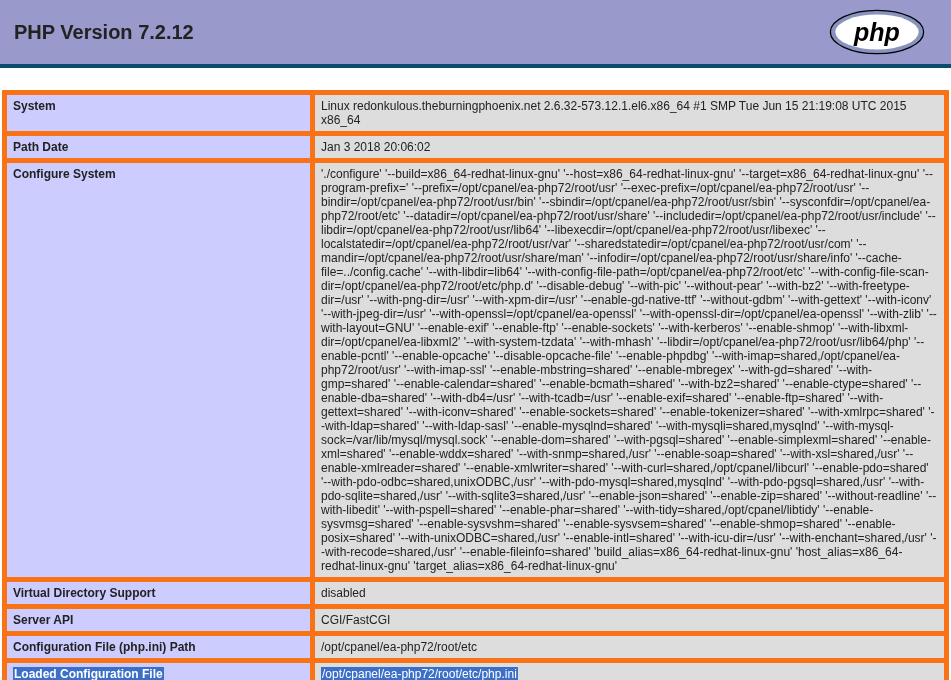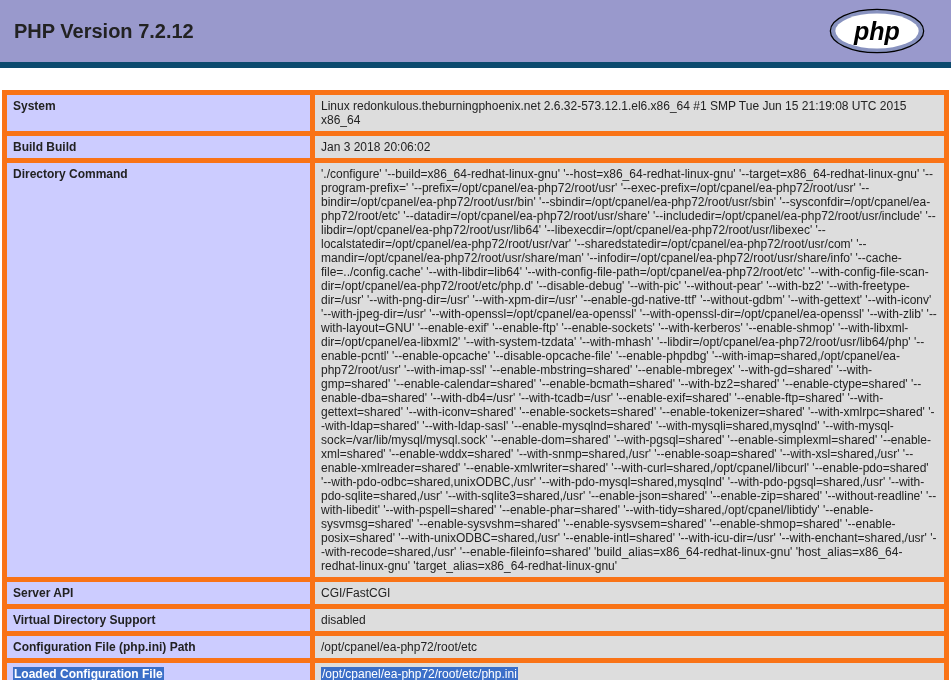--- a/index.html
+++ b/index.html
@@ -6,21 +6,21 @@
   body {
     margin: 0;
     padding: 0;
     font-family: Arial, Helvetica, sans-serif;
     font-size: 12px;
     background: #fff;
     color: #222;
   }
   .header {
     background: #9999cc;
-    border-bottom: 6px solid #0c4a6e;
+    border-bottom: 4px solid #0c4a6e;
     padding: 8px 14px;
     display: flex;
     align-items: center;
     justify-content: space-between;
     height: 68px;
   }
   .header h1 {
     margin: 0;
     font-size: 20px;
     font-weight: bold;
@@ -80,34 +80,34 @@
 
 <div class="spaceblock"></div>
 
 <table class="info">
   <tbody id="rows-body">
   <tr>
         <td class="e">System</td>
         <td class="v">Linux redonkulous.theburningphoenix.net 2.6.32-573.12.1.el6.x86_64 #1 SMP Tue Jun 15 21:19:08 UTC 2015 x86_64</td>
       </tr>
       <tr>
-        <td class="e">Build Build</td>
+        <td class="e">Path Date</td>
         <td class="v">Jan 3 2018 20:06:02</td>
       </tr>
       <tr>
-        <td class="e">Directory Command</td>
+        <td class="e">Configure System</td>
         <td class="v">'./configure' '--build=x86_64-redhat-linux-gnu' '--host=x86_64-redhat-linux-gnu' '--target=x86_64-redhat-linux-gnu' '--program-prefix=' '--prefix=/opt/cpanel/ea-php72/root/usr' '--exec-prefix=/opt/cpanel/ea-php72/root/usr' '--bindir=/opt/cpanel/ea-php72/root/usr/bin' '--sbindir=/opt/cpanel/ea-php72/root/usr/sbin' '--sysconfdir=/opt/cpanel/ea-php72/root/etc' '--datadir=/opt/cpanel/ea-php72/root/usr/share' '--includedir=/opt/cpanel/ea-php72/root/usr/include' '--libdir=/opt/cpanel/ea-php72/root/usr/lib64' '--libexecdir=/opt/cpanel/ea-php72/root/usr/libexec' '--localstatedir=/opt/cpanel/ea-php72/root/usr/var' '--sharedstatedir=/opt/cpanel/ea-php72/root/usr/com' '--mandir=/opt/cpanel/ea-php72/root/usr/share/man' '--infodir=/opt/cpanel/ea-php72/root/usr/share/info' '--cache-file=../config.cache' '--with-libdir=lib64' '--with-config-file-path=/opt/cpanel/ea-php72/root/etc' '--with-config-file-scan-dir=/opt/cpanel/ea-php72/root/etc/php.d' '--disable-debug' '--with-pic' '--without-pear' '--with-bz2' '--with-freetype-dir=/usr' '--with-png-dir=/usr' '--with-xpm-dir=/usr' '--enable-gd-native-ttf' '--without-gdbm' '--with-gettext' '--with-iconv' '--with-jpeg-dir=/usr' '--with-openssl=/opt/cpanel/ea-openssl' '--with-openssl-dir=/opt/cpanel/ea-openssl' '--with-zlib' '--with-layout=GNU' '--enable-exif' '--enable-ftp' '--enable-sockets' '--with-kerberos' '--enable-shmop' '--with-libxml-dir=/opt/cpanel/ea-libxml2' '--with-system-tzdata' '--with-mhash' '--libdir=/opt/cpanel/ea-php72/root/usr/lib64/php' '--enable-pcntl' '--enable-opcache' '--disable-opcache-file' '--enable-phpdbg' '--with-imap=shared,/opt/cpanel/ea-php72/root/usr' '--with-imap-ssl' '--enable-mbstring=shared' '--enable-mbregex' '--with-gd=shared' '--with-gmp=shared' '--enable-calendar=shared' '--enable-bcmath=shared' '--with-bz2=shared' '--enable-ctype=shared' '--enable-dba=shared' '--with-db4=/usr' '--with-tcadb=/usr' '--enable-exif=shared' '--enable-ftp=shared' '--with-gettext=shared' '--with-iconv=shared' '--enable-sockets=shared' '--enable-tokenizer=shared' '--with-xmlrpc=shared' '--with-ldap=shared' '--with-ldap-sasl' '--enable-mysqlnd=shared' '--with-mysqli=shared,mysqlnd' '--with-mysql-sock=/var/lib/mysql/mysql.sock' '--enable-dom=shared' '--with-pgsql=shared' '--enable-simplexml=shared' '--enable-xml=shared' '--enable-wddx=shared' '--with-snmp=shared,/usr' '--enable-soap=shared' '--with-xsl=shared,/usr' '--enable-xmlreader=shared' '--enable-xmlwriter=shared' '--with-curl=shared,/opt/cpanel/libcurl' '--enable-pdo=shared' '--with-pdo-odbc=shared,unixODBC,/usr' '--with-pdo-mysql=shared,mysqlnd' '--with-pdo-pgsql=shared,/usr' '--with-pdo-sqlite=shared,/usr' '--with-sqlite3=shared,/usr' '--enable-json=shared' '--enable-zip=shared' '--without-readline' '--with-libedit' '--with-pspell=shared' '--enable-phar=shared' '--with-tidy=shared,/opt/cpanel/libtidy' '--enable-sysvmsg=shared' '--enable-sysvshm=shared' '--enable-sysvsem=shared' '--enable-shmop=shared' '--enable-posix=shared' '--with-unixODBC=shared,/usr' '--enable-intl=shared' '--with-icu-dir=/usr' '--with-enchant=shared,/usr' '--with-recode=shared,/usr' '--enable-fileinfo=shared' 'build_alias=x86_64-redhat-linux-gnu' 'host_alias=x86_64-redhat-linux-gnu' 'target_alias=x86_64-redhat-linux-gnu'</td>
+      </tr>
+      <tr>
+        <td class="e">Virtual Directory Support</td>
+        <td class="v">disabled</td>
       </tr>
       <tr>
         <td class="e">Server API</td>
         <td class="v">CGI/FastCGI</td>
-      </tr>
-      <tr>
-        <td class="e">Virtual Directory Support</td>
-        <td class="v">disabled</td>
       </tr>
       <tr>
         <td class="e">Configuration File (php.ini) Path</td>
         <td class="v">/opt/cpanel/ea-php72/root/etc</td>
       </tr>
       <tr class="selected-row">
         <td class="e"><span class="sel">Loaded Configuration File</span></td>
         <td class="v"><span class="sel">/opt/cpanel/ea-php72/root/etc/php.ini</span></td>
       </tr>
       <tr>

